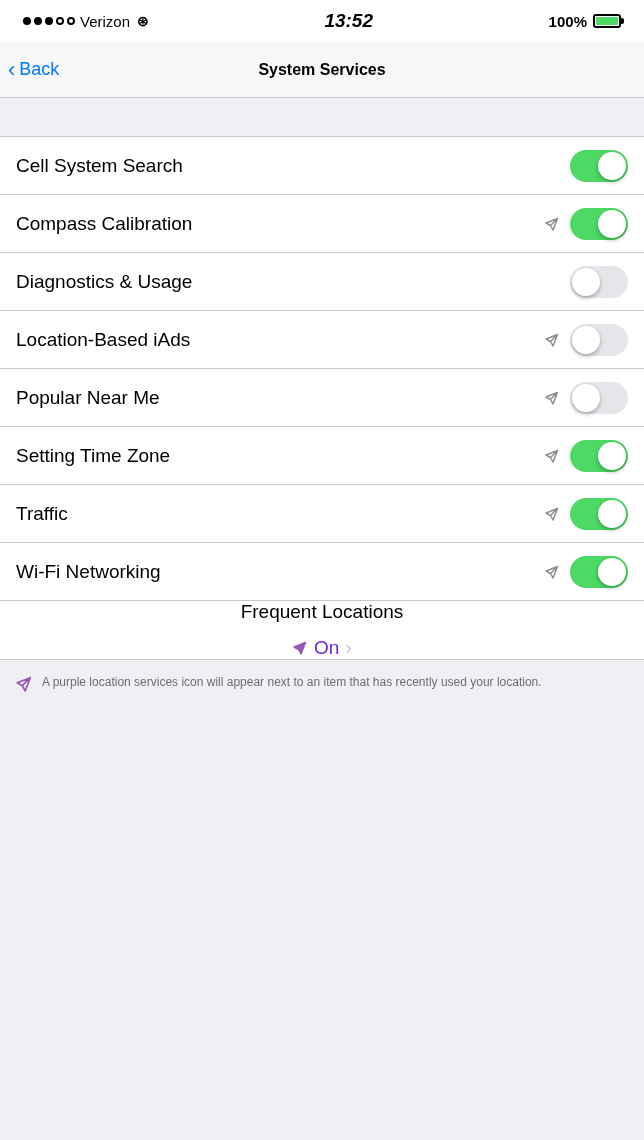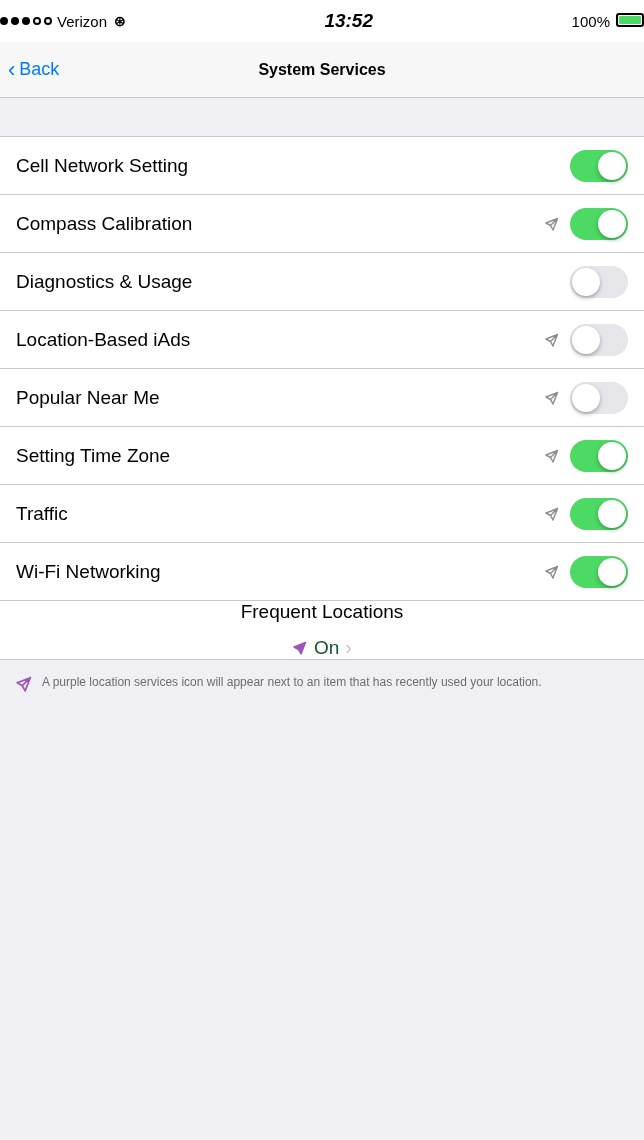--- a/index.html
+++ b/index.html
@@ -10,21 +10,21 @@
       font-family: -apple-system, 'Helvetica Neue', Helvetica, Arial, sans-serif;
       background: #efeff4;
       color: #000;
     }
 
     
     .status-bar {
       display: flex;
       justify-content: space-between;
       align-items: center;
-      padding: 0 0;
+      padding: 0 23px;
       height: 42px;
       background: #fff;
     }
     .status-left {
       display: flex;
       align-items: center;
       gap: 5px;
       font-size: 15px;
       font-weight: 600;
     }
@@ -50,24 +50,24 @@
       font-size: 15px;
       font-weight: 500;
     }
     .status-center {
       font-size: 19px;
       font-weight: 600;
       font-style: italic;
     }
     .status-right {
       display: flex;
-      align-items: flex-start;
+      align-items: center;
       gap: 6px;
       font-size: 15px;
-      font-weight: 400;
+      font-weight: 700;
     }
     .battery-container {
       display: flex;
       align-items: center;
       gap: 2px;
     }
     .battery {
       width: 28px; height: 14px;
       border: 2px solid #000;
       border-radius: 3px;
@@ -210,21 +210,21 @@
 
     
     .freq-loc-right {
       display: flex;
       align-items: center;
       gap: 6px;
       color: #8e8e93;
       font-size: 19px;
     }
     .freq-loc-value {
-      color: #14532d;
+      color: #6d28d9;
       text-align: right;
     }
     .freq-loc-chevron {
       color: #c8c7cc;
       font-size: 20px;
     }
     .freq-loc-arrow svg {
       fill: #9b59b6;
     }
 
@@ -279,21 +279,21 @@
     <span>Back</span>
   </div>
   <span class="nav-title">System Services</span>
 </div>
 
 <div class="section-header"></div>
 
 <div class="settings-list">
 
   <div class="settings-row">
-    <span class="row-label">Cell Network Setting</span>
+    <span class="row-label">Cell System Search</span>
     <div class="row-right">
       <div class="toggle on">
         <div class="toggle-thumb"></div>
       </div>
     </div>
   </div>
 
   <div class="settings-row">
     <span class="row-label">Compass Calibration</span>
     <div class="row-right">

